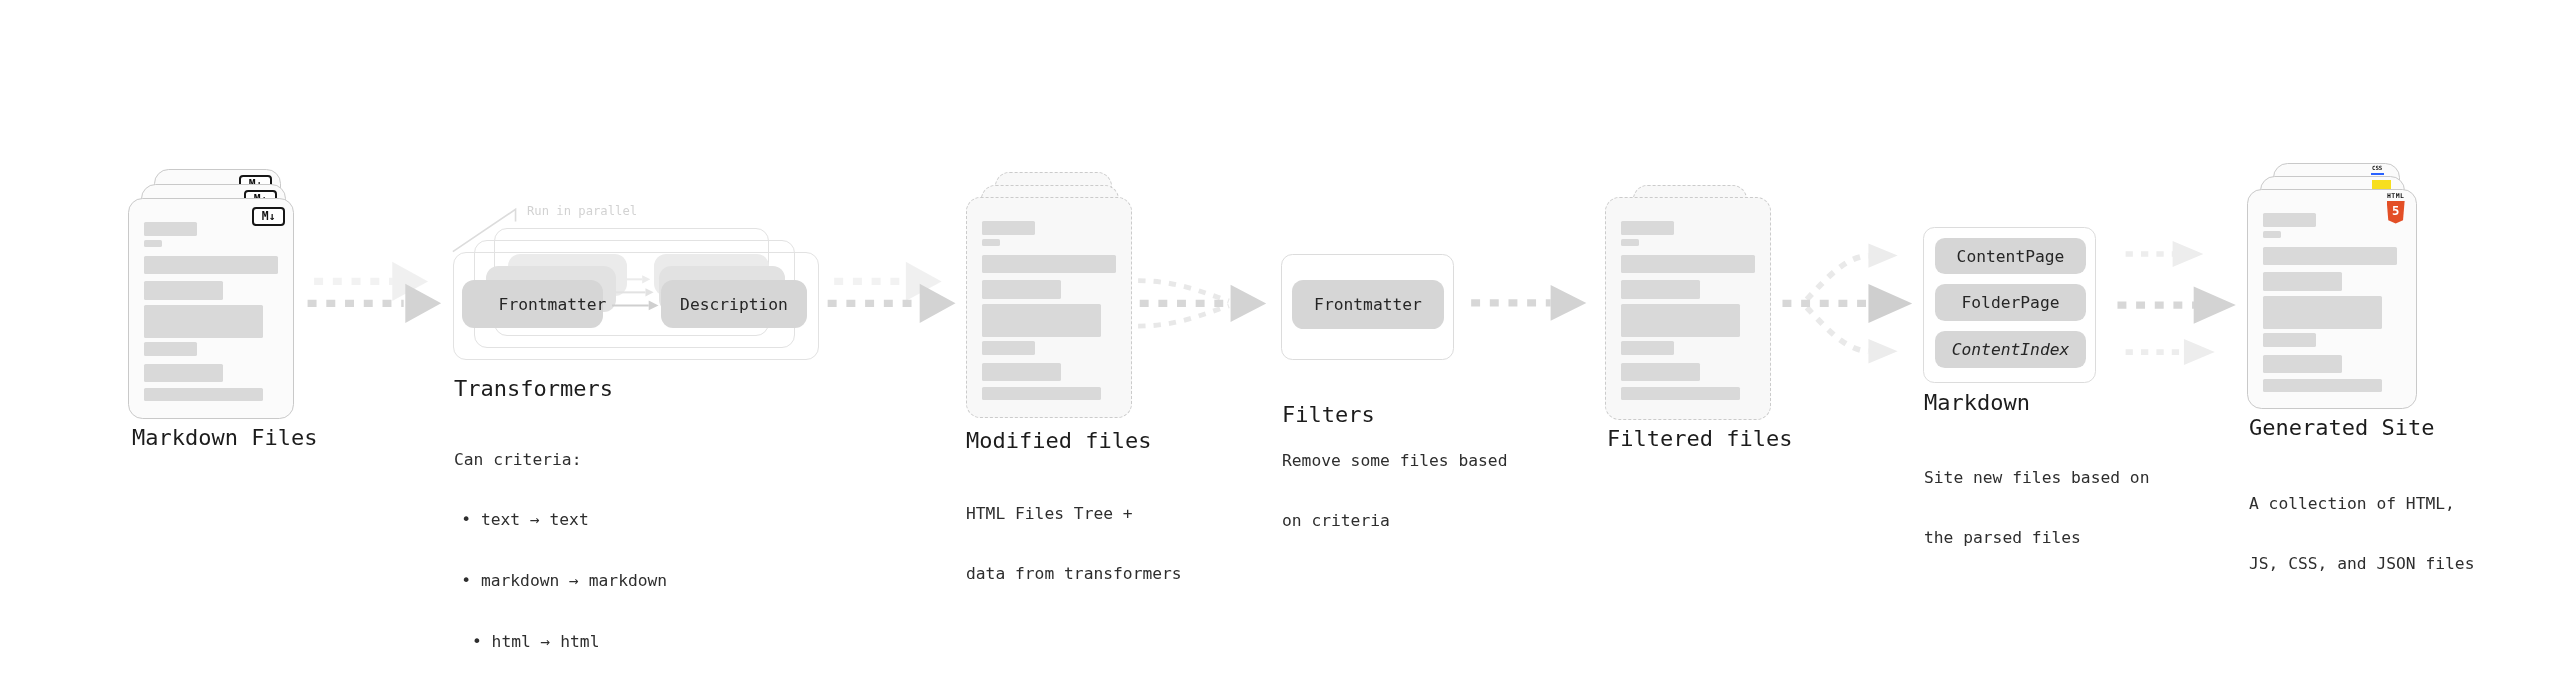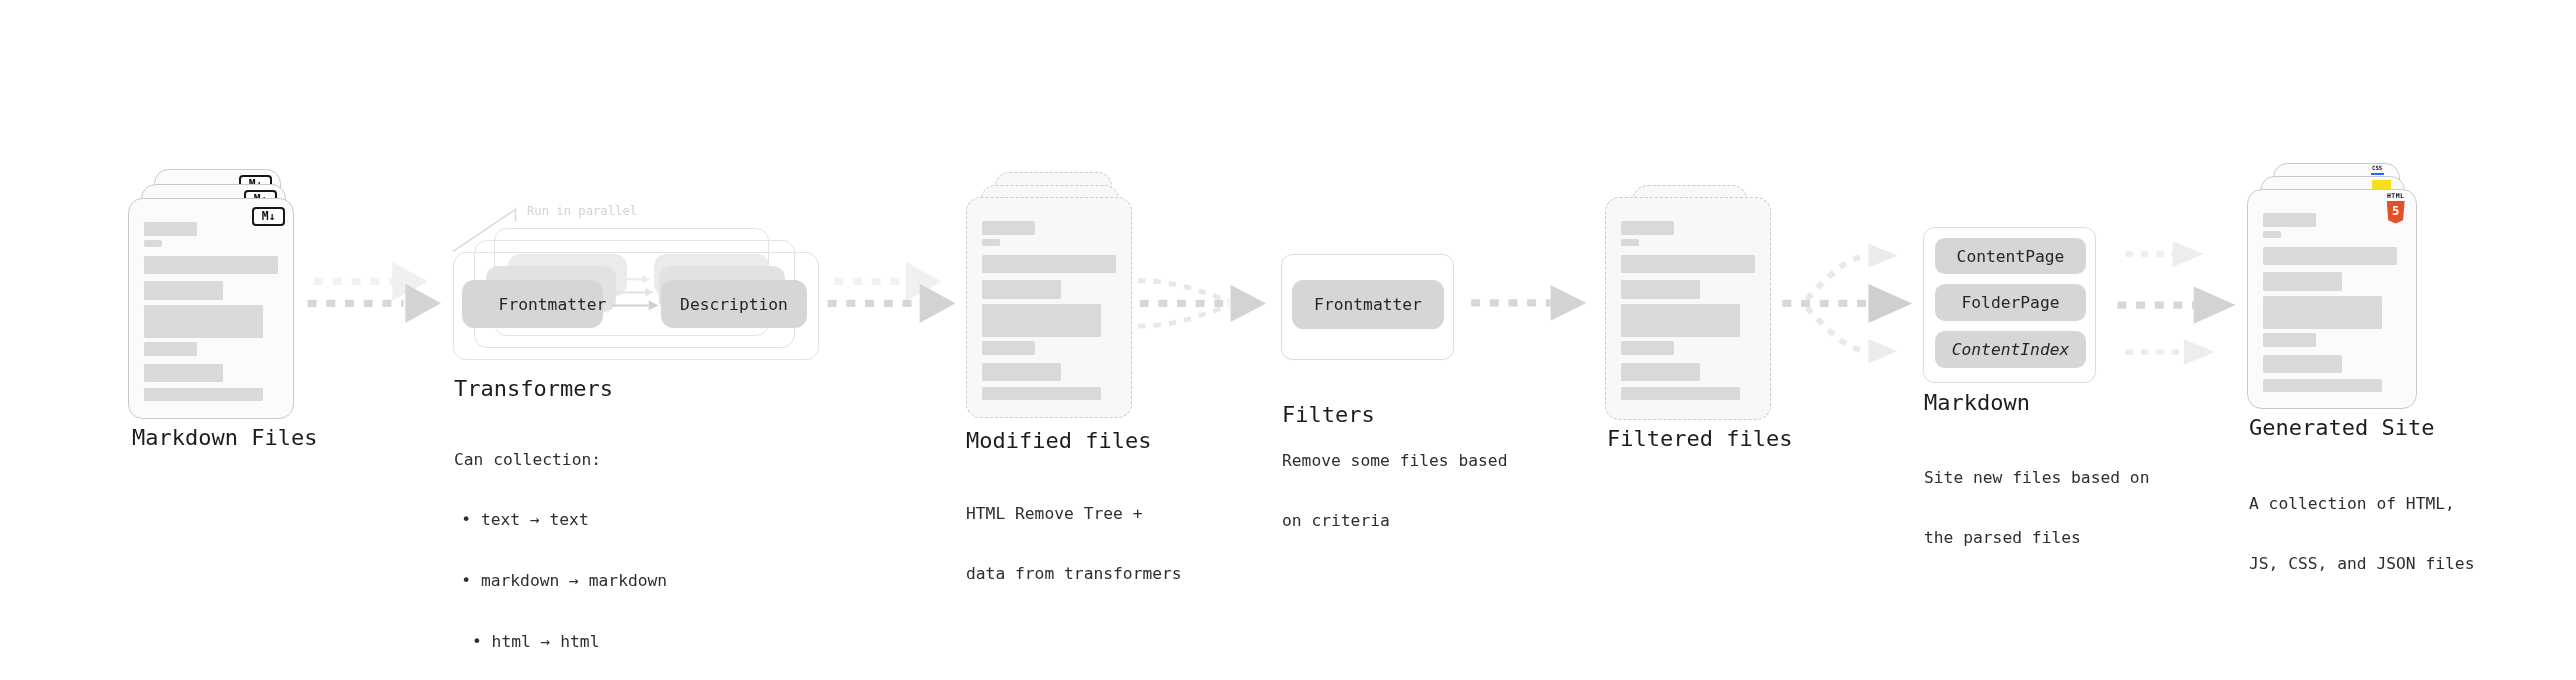--- a/index.html
+++ b/index.html
@@ -118,21 +118,21 @@
       <line x1="12" y1="10" x2="42" y2="10" stroke="#ebebeb" stroke-width="2.5"></line>
         <polygon points="42,5 42,15 52,10" fill="#ebebeb"></polygon>
       <line x1="9" y1="26" x2="46" y2="26" stroke="#e2e2e2" stroke-width="2.5"></line>
         <polygon points="46,21 46,31 56,26" fill="#e2e2e2"></polygon>
       <line x1="5" y1="42" x2="50" y2="42" stroke="#cfcfcf" stroke-width="2.5"></line>
         <polygon points="50,36 50,48 62,42" fill="#cfcfcf"></polygon>
     </svg>
 
     <div class="title" style="left:454px;top:375px;">Transformers</div>
     <div class="desc" style="left:454px;top:409px;">
-      <div>Can collection:</div>
+      <div>Can criteria:</div>
       <div style="margin-left:7.3px;">• text → text</div>
       <div style="margin-left:7.3px;">• markdown → markdown</div>
       <div style="margin-left:18px;">• html → html</div>
     </div>
   </div>
 
   <svg class="abs" style="left:813px;top:256px;" width="171" height="98" viewBox="0 0 210 120">
     <g opacity="0.32" transform="translate(-4,-27)">
       <line x1="30" y1="58" x2="120" y2="58" stroke="#d7d7d7" stroke-width="9" stroke-dasharray="11 12"></line>
       <polygon points="118,34 118,82 162,58" fill="#d3d3d3"></polygon>
@@ -151,21 +151,21 @@
         <div class="bar b3"></div>
         <div class="bar b4"></div>
         <div class="bar b5"></div>
         <div class="bar b6"></div>
         <div class="bar b7"></div>
         <div class="bar b8"></div>
       </div>
     </div>
     <div class="title" style="left:966px;top:427px;">Modified files</div>
     <div class="desc" style="left:966px;top:463px;">
-      <div>HTML Remove Tree +</div>
+      <div>HTML Files Tree +</div>
       <div>data from transformers</div>
     </div>
   </div>
 
   <svg class="abs" style="left:1130px;top:256px;" width="150" height="98" viewBox="0 0 185 120">
     <path d="M10,30 C58,30 88,44 122,55" fill="none" stroke="#e8e8e8" stroke-width="6" stroke-dasharray="9 10"></path>
     <path d="M10,86 C58,86 88,72 122,61" fill="none" stroke="#e8e8e8" stroke-width="6" stroke-dasharray="9 10"></path>
     <line x1="12" y1="58" x2="120" y2="58" stroke="#d7d7d7" stroke-width="9" stroke-dasharray="11 12"></line>
     <polygon points="124,35 124,81 168,58" fill="#d3d3d3"></polygon>
   </svg>

